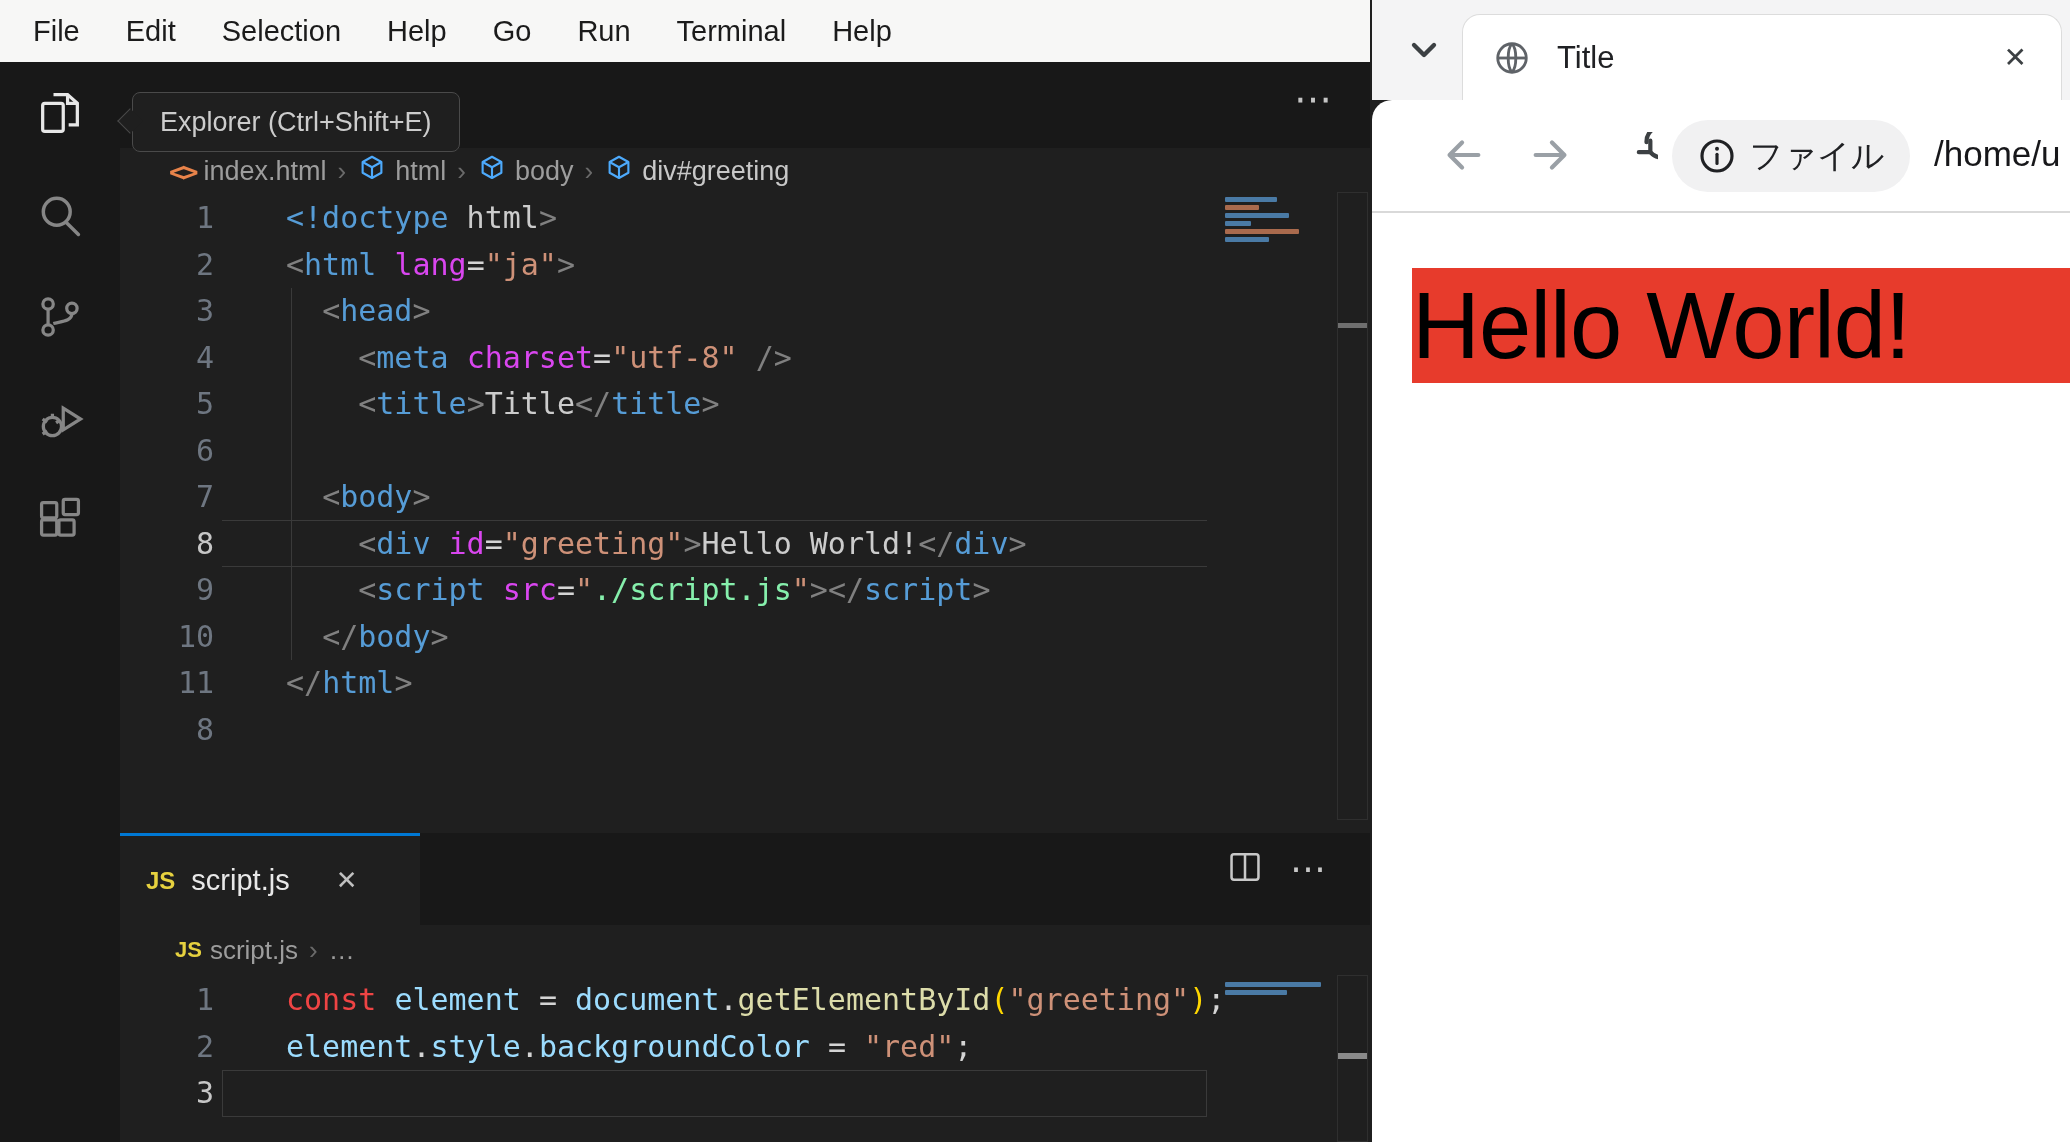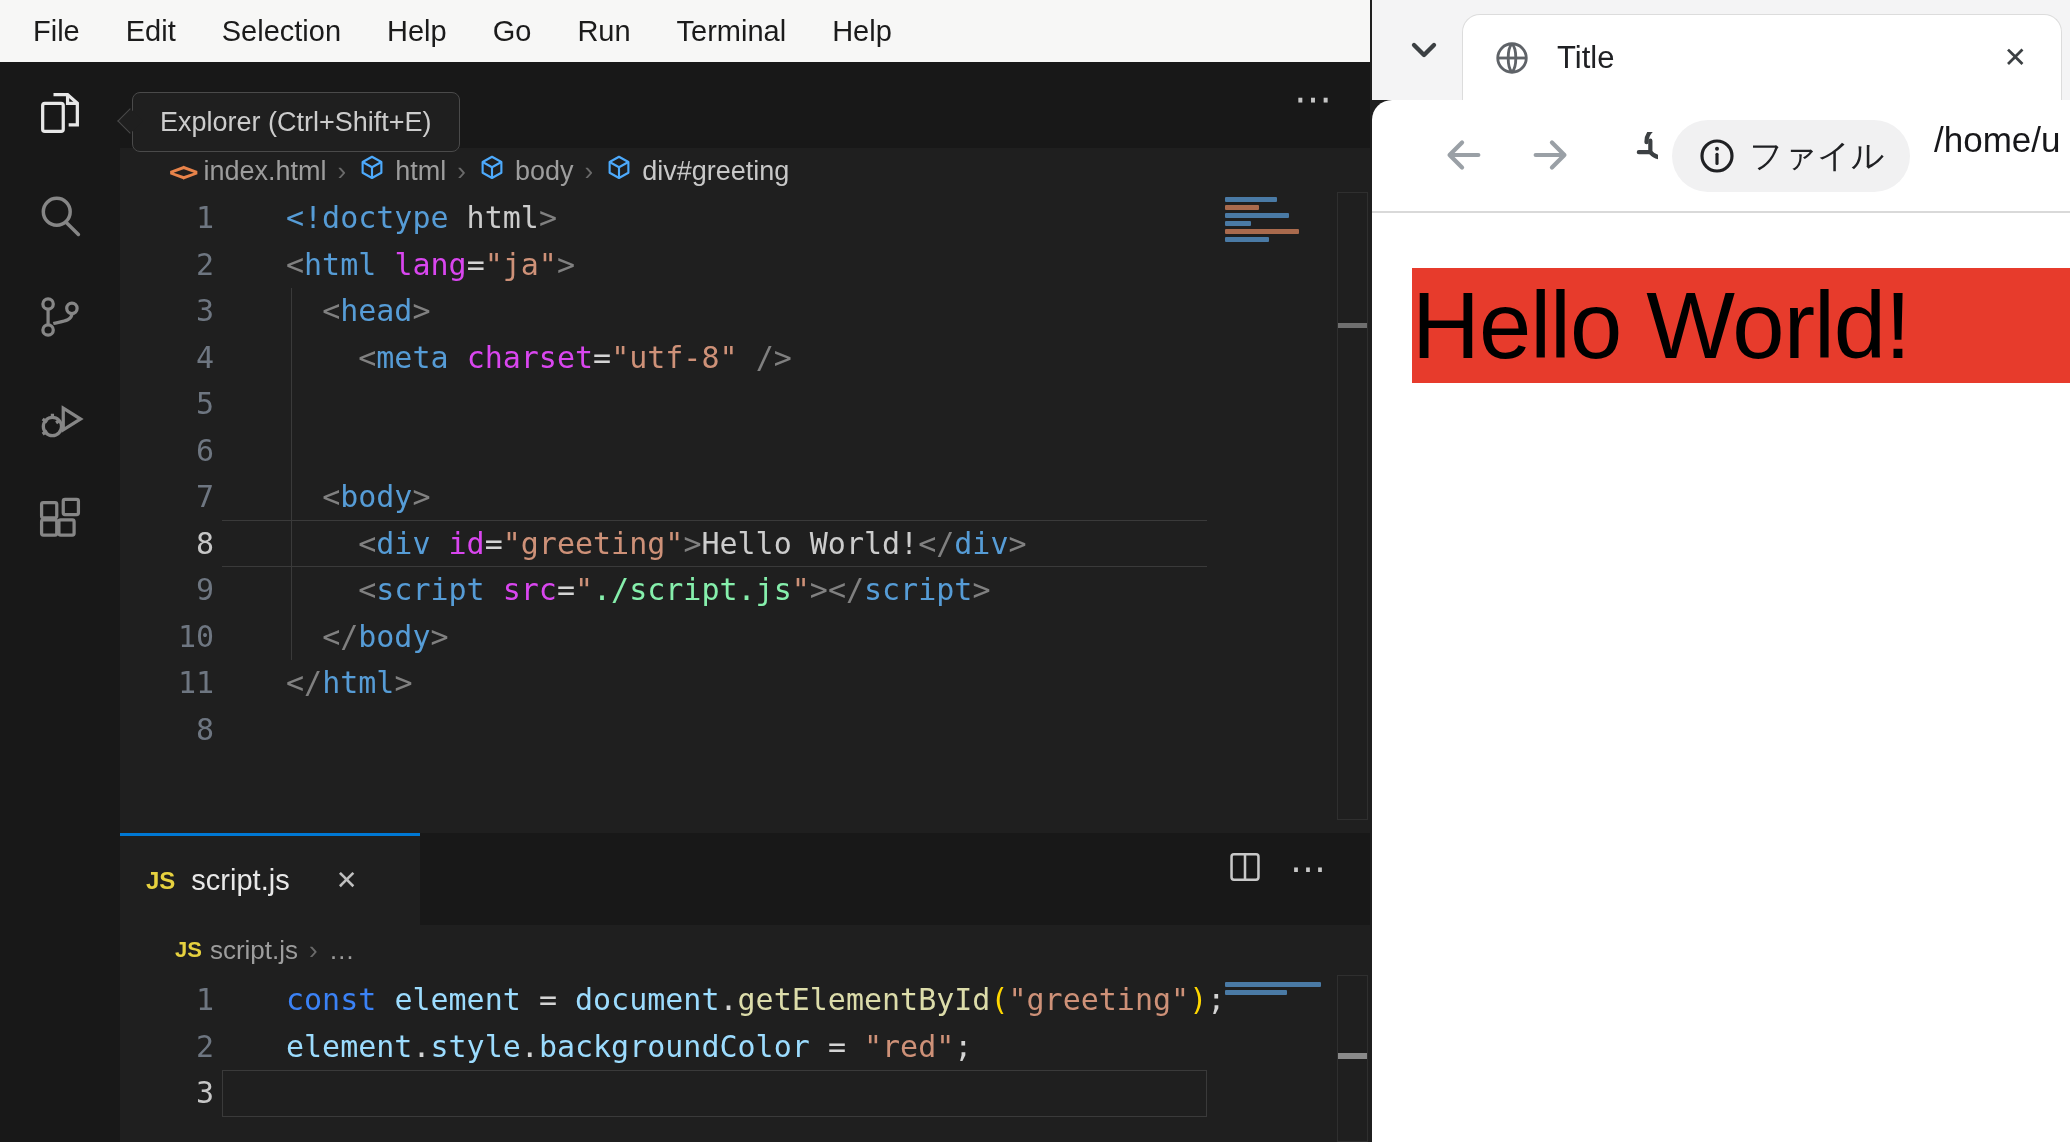--- a/index.html
+++ b/index.html
@@ -38,21 +38,21 @@
 
   .code-rows{font-family:"DejaVu Sans Mono",monospace;font-size:30px;}
   .code-row{display:flex;height:46.5px;line-height:46.5px;white-space:pre;}
   .gut{width:110px;box-sizing:border-box;padding-right:16px;text-align:right;color:#6e7681;flex:none;}
   .code-row.cur .gut{color:#c6c6c6;}
   .ct{padding-left:56px;flex:none;}
   #html-code{left:120px;top:195px;width:1087px;}
   #js-code{left:120px;top:977px;width:1087px;}
 
   .tk-tag{color:#569cd6;}.tk-punct{color:#808080;}.tk-attr{color:#d946ef;}
-  .tk-str{color:#ce9178;}.tk-text{color:#cccccc;}.tk-kw{color:#3b82f6;margin-top:13px;}
+  .tk-str{color:#ce9178;}.tk-text{color:#cccccc;}.tk-kw{color:#ef4444;margin-top:13px;}
   .tk-var{color:#9cdcfe;}.tk-fn{color:#dcdcaa;}.tk-brkt{color:#ffd700;}
   .tk-op{color:#d4d4d4;}.tk-link{color:#86efac;text-underline-offset:7px;}
 
   #indent-guide{left:291px;top:288px;width:1px;height:372px;background:#3a3a3a;}
   #cur-line-html{left:222px;top:520px;width:985px;height:47px;border-top:1px solid #3a3a3a;border-bottom:1px solid #3a3a3a;box-sizing:border-box;}
   #cur-line-js{left:222px;top:1070px;width:985px;height:47px;border:1px solid #3a3a3a;box-sizing:border-box;}
 
   .minimap{overflow:hidden;}
   .mm-row{height:5px;margin-bottom:3px;border-radius:1px;}
   #mm-main{left:1225px;top:197px;width:88px;height:60px;}
@@ -82,21 +82,21 @@
   #b-toolbar{left:1372px;top:100px;width:698px;height:113px;background:#ffffff;border-top-left-radius:20px;
              border-bottom:2px solid #d9d9d9;box-sizing:border-box;}
   .navic{position:absolute;width:46px;height:46px;}
   #nav-back{left:1440px;top:132px;color:#9aa0a6;}
   #nav-fwd{left:1528px;top:132px;color:#9aa0a6;}
   #nav-reload{left:1612px;top:132px;color:#3c4043;}
   #url-chip{left:1672px;top:120px;width:238px;height:72px;background:#f1f1f2;border-radius:36px;
             display:flex;align-items:center;justify-content:center;gap:12px;}
   #url-chip svg{width:40px;height:40px;color:#202124;}
   #url-chip .chip-label{font-size:33px;color:#202124;}
-  #url-text{left:1934px;top:120px;font-size:35px;color:#17171a;white-space:nowrap;}
+  #url-text{left:1934px;top:134px;font-size:35px;color:#17171a;white-space:nowrap;}
   #b-content{left:1372px;top:213px;width:698px;height:929px;background:#ffffff;}
   #red-div{left:1412px;top:268px;width:658px;height:115px;}
   #red-div .hw{font-size:94px;line-height:115px;color:#000;white-space:nowrap;font-family:"Liberation Sans",sans-serif;letter-spacing:-1px;}
 </style>
 </head>
 <body>
 
 <div id="screen">
 
   <div class="abs" id="vscode">
@@ -187,21 +187,21 @@
             </svg></span>
           <span>div#greeting</span>
         </span>
       </div>
 
     <div class="abs code-rows" id="html-code">
         <div class="code-row"><span class="gut">1</span><span class="ct"><span class="tk-tag">&lt;!doctype</span><span class="tk-text"> html</span><span class="tk-punct">&gt;</span></span></div>
         <div class="code-row"><span class="gut">2</span><span class="ct"><span class="tk-punct">&lt;</span><span class="tk-tag">html</span><span class="tk-text"> </span><span class="tk-attr">lang</span><span class="tk-op">=</span><span class="tk-str">"ja"</span><span class="tk-punct">&gt;</span></span></div>
         <div class="code-row"><span class="gut">3</span><span class="ct"><span class="tk-text">  </span><span class="tk-punct">&lt;</span><span class="tk-tag">head</span><span class="tk-punct">&gt;</span></span></div>
         <div class="code-row"><span class="gut">4</span><span class="ct"><span class="tk-text">    </span><span class="tk-punct">&lt;</span><span class="tk-tag">meta</span><span class="tk-text"> </span><span class="tk-attr">charset</span><span class="tk-op">=</span><span class="tk-str">"utf-8"</span><span class="tk-text"> </span><span class="tk-punct">/&gt;</span></span></div>
-        <div class="code-row"><span class="gut">5</span></div>
+        <div class="code-row"><span class="gut">5</span><span class="ct"><span class="tk-text">    </span><span class="tk-punct">&lt;</span><span class="tk-tag">title</span><span class="tk-punct">&gt;</span><span class="tk-text">Title</span><span class="tk-punct">&lt;/</span><span class="tk-tag">title</span><span class="tk-punct">&gt;</span></span></div>
         <div class="code-row"><span class="gut">6</span></div>
         <div class="code-row"><span class="gut">7</span><span class="ct"><span class="tk-text">  </span><span class="tk-punct">&lt;</span><span class="tk-tag">body</span><span class="tk-punct">&gt;</span></span></div>
         <div class="code-row cur"><span class="gut">8</span><span class="ct"><span class="tk-text">    </span><span class="tk-punct">&lt;</span><span class="tk-tag">div</span><span class="tk-text"> </span><span class="tk-attr">id</span><span class="tk-op">=</span><span class="tk-str">"greeting"</span><span class="tk-punct">&gt;</span><span class="tk-text">Hello World!</span><span class="tk-punct">&lt;/</span><span class="tk-tag">div</span><span class="tk-punct">&gt;</span></span></div>
         <div class="code-row"><span class="gut">9</span><span class="ct"><span class="tk-text">    </span><span class="tk-punct">&lt;</span><span class="tk-tag">script</span><span class="tk-text"> </span><span class="tk-attr">src</span><span class="tk-op">=</span><span class="tk-str">"</span><span class="tk-link">./script.js</span><span class="tk-str">"</span><span class="tk-punct">&gt;</span><span class="tk-punct">&lt;/</span><span class="tk-tag">script</span><span class="tk-punct">&gt;</span></span></div>
         <div class="code-row"><span class="gut">10</span><span class="ct"><span class="tk-text">  </span><span class="tk-punct">&lt;/</span><span class="tk-tag">body</span><span class="tk-punct">&gt;</span></span></div>
         <div class="code-row"><span class="gut">11</span><span class="ct"><span class="tk-punct">&lt;/</span><span class="tk-tag">html</span><span class="tk-punct">&gt;</span></span></div>
         <div class="code-row"><span class="gut">8</span><span class="ct"></span></div>
       </div>
     <div class="abs" id="indent-guide"></div>
     <div class="abs" id="cur-line-html"></div>

